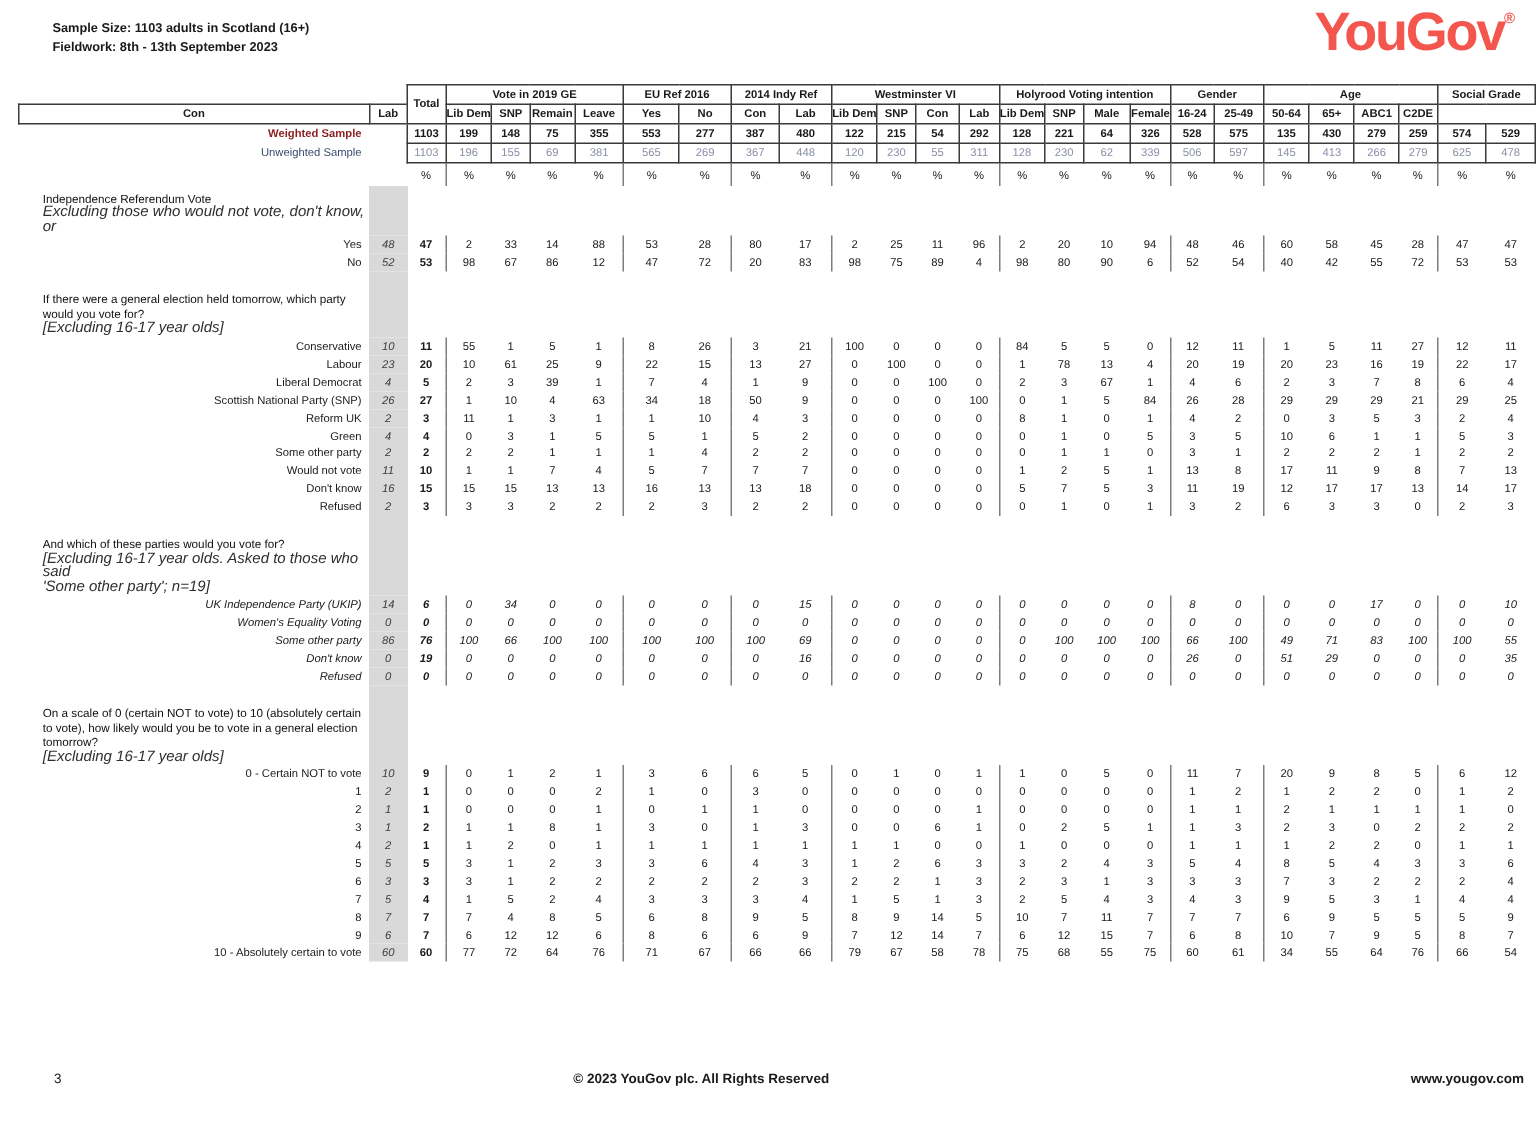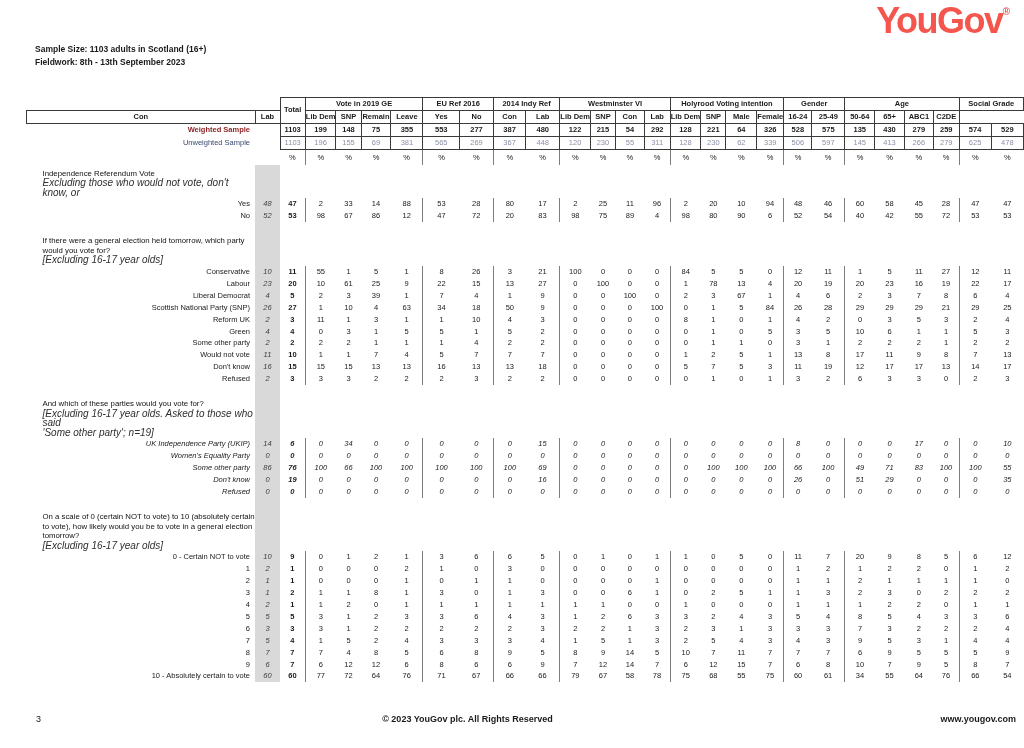--- a/index.html
+++ b/index.html
@@ -1,24 +1,24 @@
 <!DOCTYPE html>
 <html><head>
 <meta charset="utf-8">
 <style>
   html,body{margin:0;padding:0;}
   body{width:1024px;height:748px;background:#fff;position:relative;overflow:hidden;
        font-family:"Liberation Sans","DejaVu Sans",sans-serif;color:#1a1a1a;}
   
-  #meta{position:absolute;left:35px;top:12px;font-size:8.5px;font-weight:bold;line-height:13px;color:#1a1a1a;margin-top:31px;}
+  #meta{position:absolute;left:35px;top:12px;font-size:8.5px;font-weight:bold;line-height:13px;color:#1a1a1a;}
   
   #logo{position:absolute;right:14px;top:0px;font-size:36px;font-weight:bold;letter-spacing:-1.5px;}
   #logo .reg{font-size:10px;vertical-align:18px;letter-spacing:0;}
   
-  #tbl{border-collapse:collapse;table-layout:fixed;position:absolute;left:26px;top:56px;margin-top:41px;}
+  #tbl{border-collapse:collapse;table-layout:fixed;position:absolute;left:12px;top:56px;}
   #tbl td{font-size:7.5px;text-align:center;padding:0;line-height:11.9px;height:11.9px;white-space:nowrap;}
   .nb{border:none;}
   .box{border:1px solid #3a3a3a;}
   .ghd{font-weight:bold;height:13px;line-height:13px;font-size:7.2px;}
   .thd{font-weight:bold;}
   .chd{font-weight:bold;height:27px;line-height:27px;font-size:7px;}
   .rl{text-align:right !important;padding-right:5px !important;}
   .redlbl{color:#8b1f1f;font-weight:bold;}
   .bluelbl{color:#3a4a6e;font-weight:normal;}
   .wv{font-weight:bold;}
@@ -603,21 +603,21 @@
         <td class="vv dv">8</td>
         <td class="vv">0</td>
         <td class="vv dv">0</td>
         <td class="vv">0</td>
         <td class="vv">17</td>
         <td class="vv">0</td>
         <td class="vv dv">0</td>
         <td class="vv">10</td>
       </tr>
       <tr class="dr it">
-        <td class="rl rl2">Women's Equality Party</td>
+        <td class="rl rl2">Women's Equality Voting</td>
         <td class="gb gv">0</td>
         <td class="tv">0</td>
         <td class="vv dv">0</td>
         <td class="vv">0</td>
         <td class="vv">0</td>
         <td class="vv">0</td>
         <td class="vv dv">0</td>
         <td class="vv">0</td>
         <td class="vv dv">0</td>
         <td class="vv">0</td>

